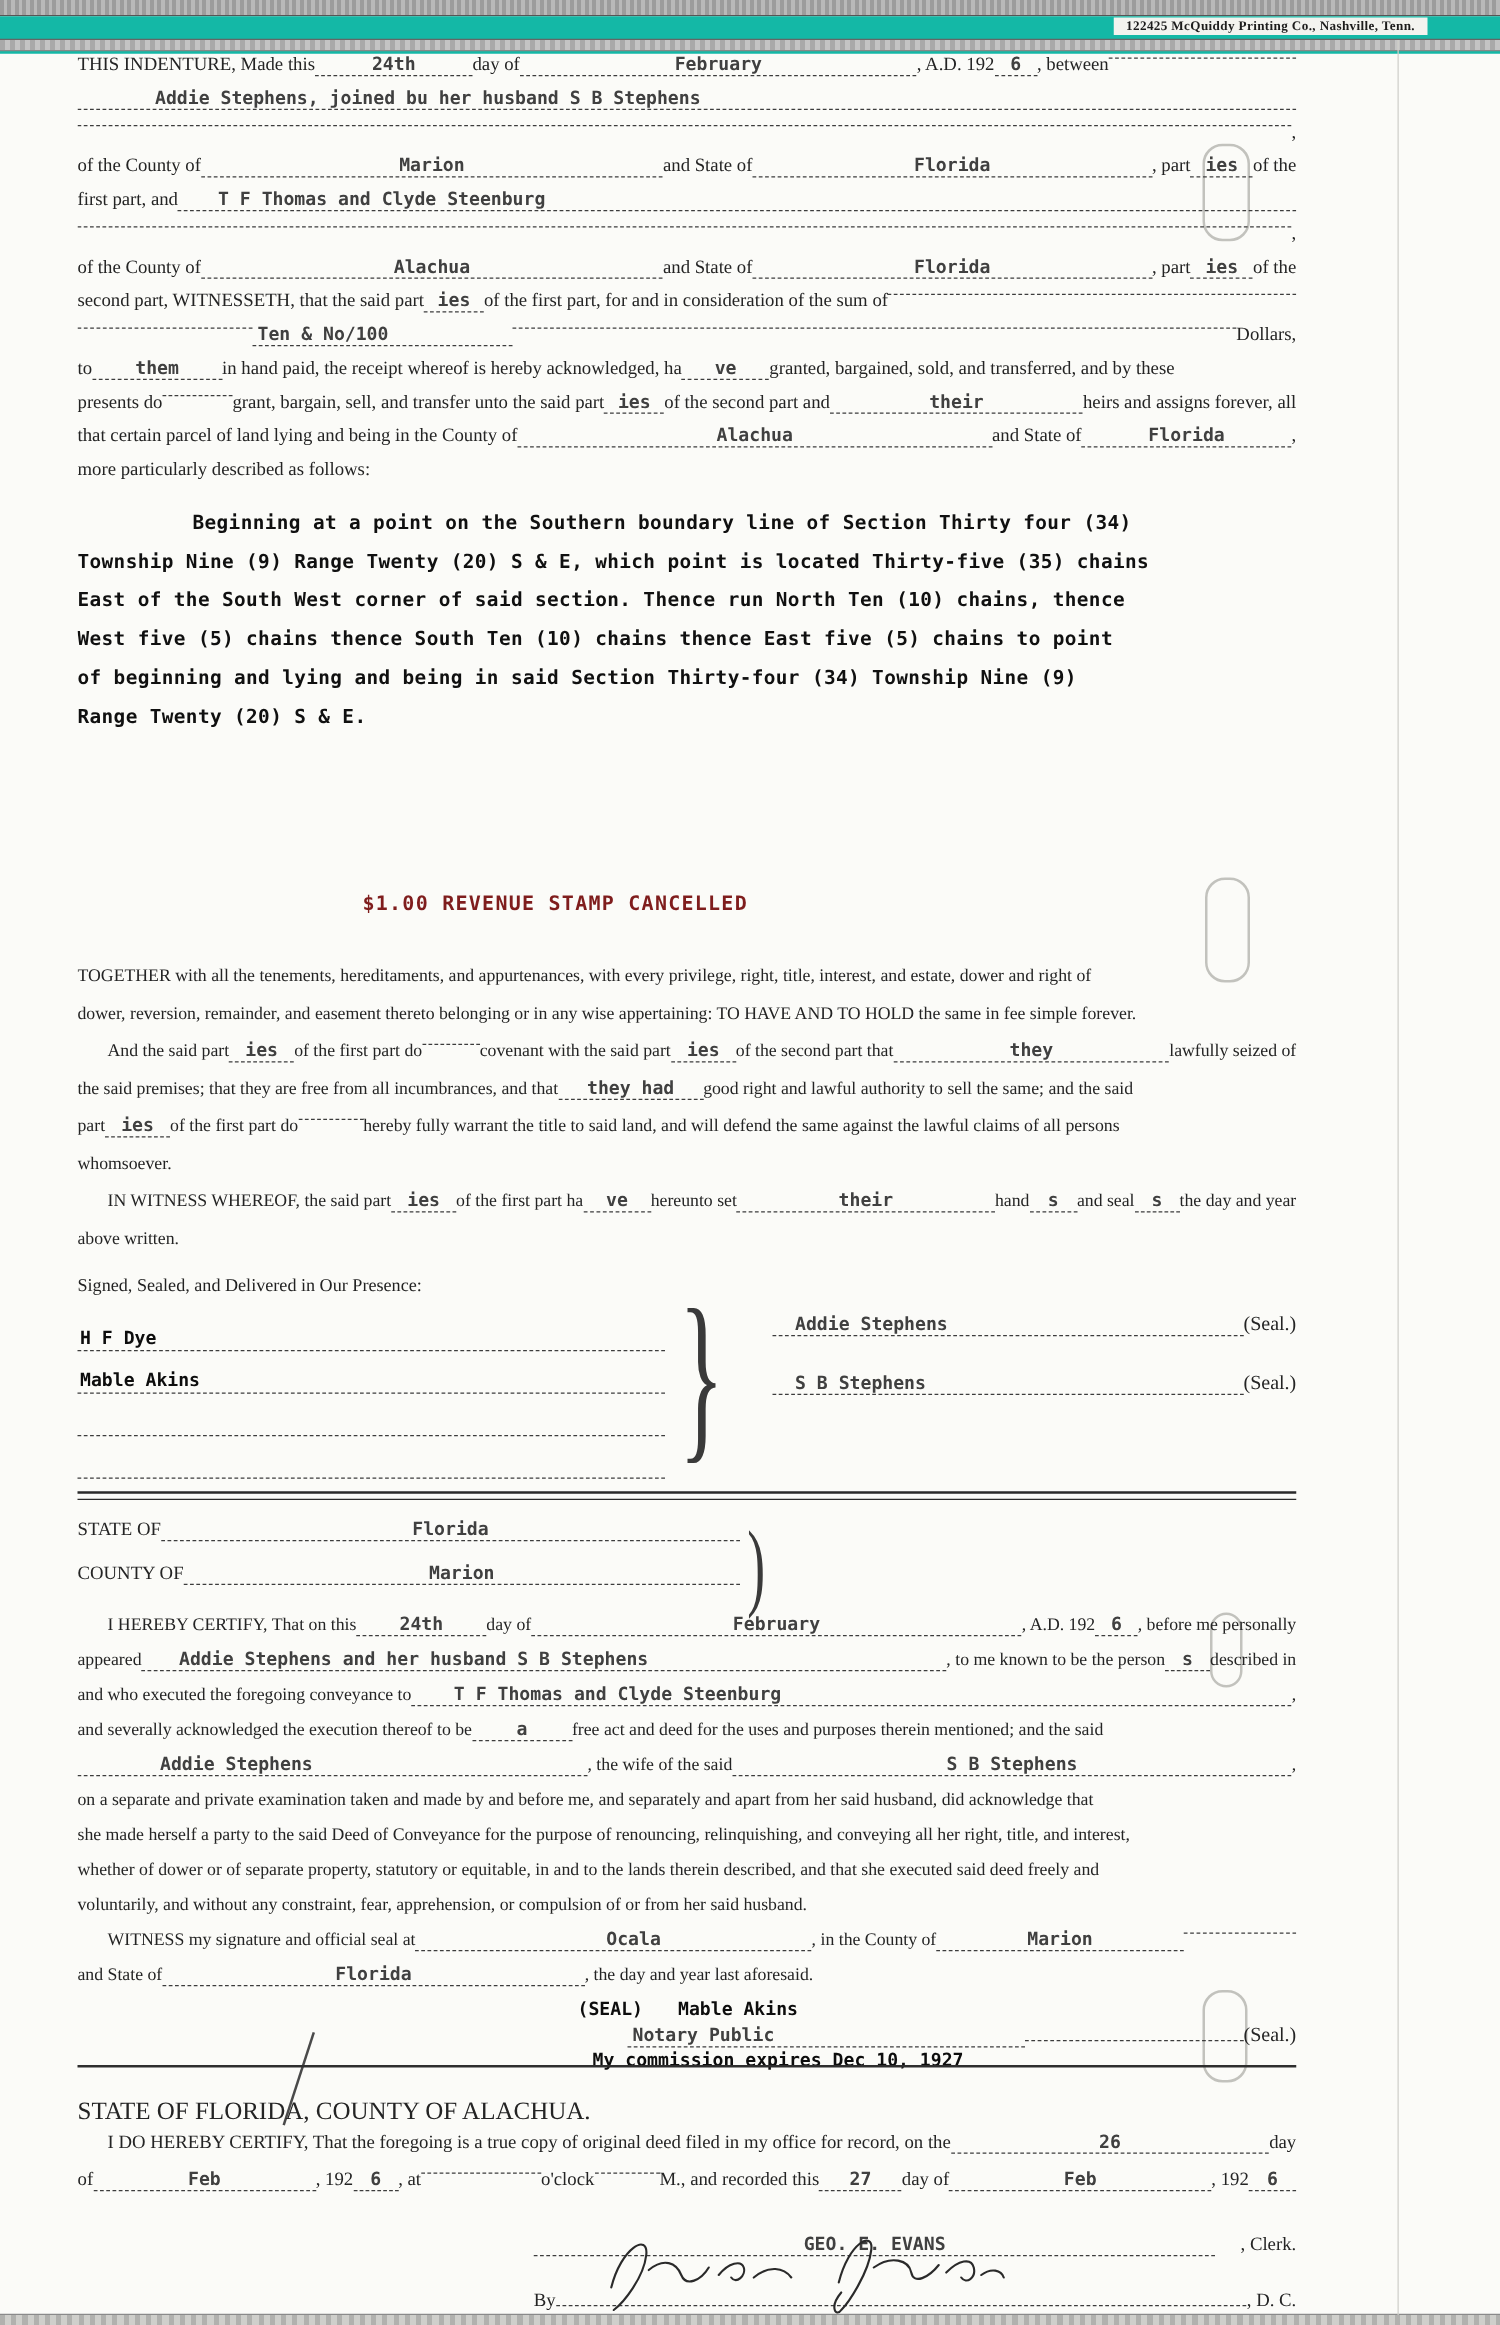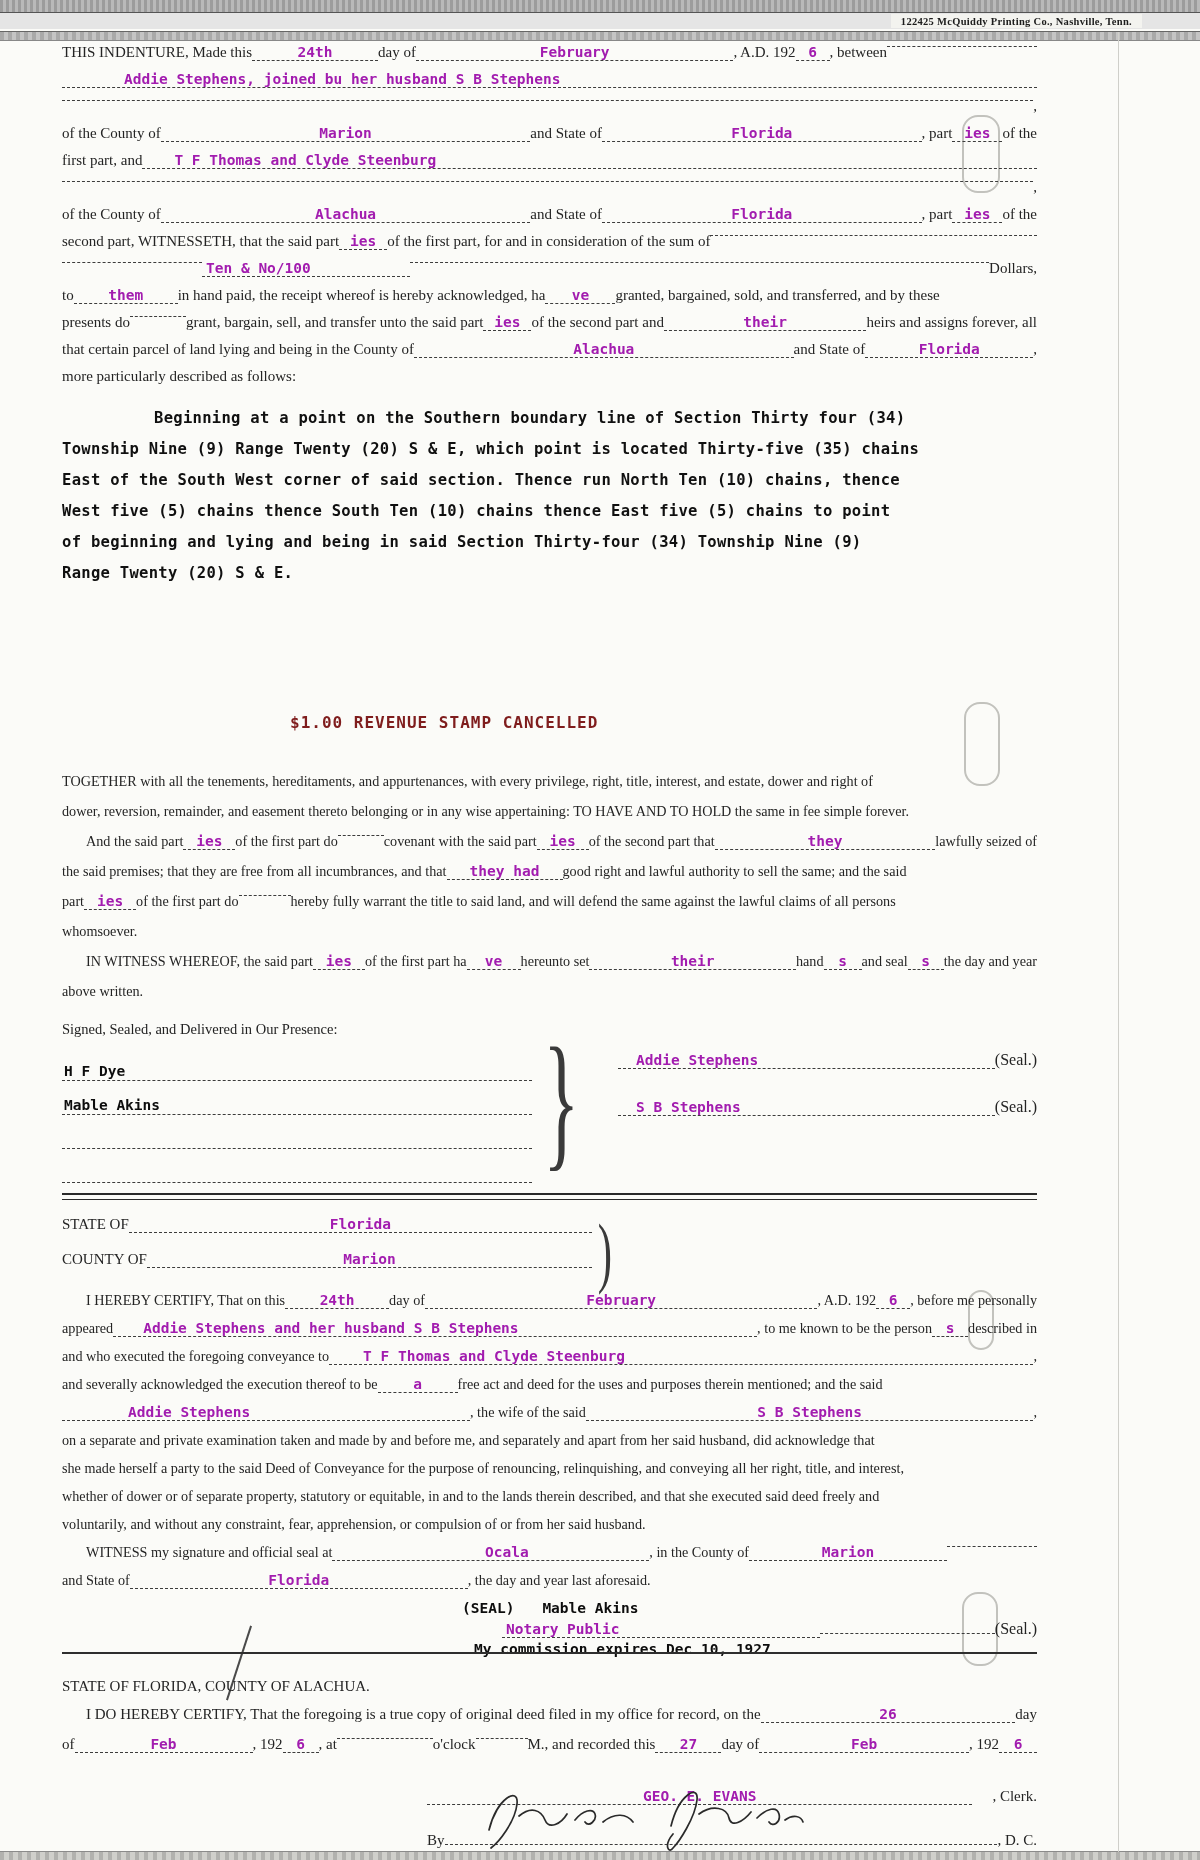--- a/index.html
+++ b/index.html
@@ -1,37 +1,37 @@
 <!DOCTYPE html>
 <html><head>
 <meta charset="utf-8">
 <style>
   html,body{margin:0;padding:0;background:#e8e8e4;}
   .sheet{position:relative;width:1200px;height:1860px;background:#fbfbf8;overflow:hidden;
          font-family:"Liberation Serif",serif;color:#222;}
   
   .band-top1{position:absolute;top:0;left:0;right:0;height:12px;
     background:repeating-linear-gradient(90deg,#9c9c9c 0 3px,#b9b9b9 3px 6px);border-bottom:1px solid #555;}
-  .band-top2{position:absolute;top:13px;left:0;right:0;height:16px;background:#e5e5e5;}
+  .band-top2{position:absolute;top:13px;left:0;right:0;height:30px;background:#14b8a6;}
   .printer-box{position:absolute;right:58px;top:1px;background:#f3f3ef;height:14px;
     padding:0 10px;font-size:10.5px;font-weight:bold;letter-spacing:.3px;line-height:15px;color:#1c1c1c;}
   .band-top3{position:absolute;top:31px;left:0;right:0;height:8px;
     background:repeating-linear-gradient(90deg,#a9a9a9 0 4px,#c4c4c4 4px 8px);border-top:1px solid #666;border-bottom:1px solid #888;}
   .band-bottom{position:absolute;bottom:0;left:0;right:0;height:8px;
     background:repeating-linear-gradient(90deg,#b1b1ae 0 4px,#cfcfcb 4px 9px);border-top:1px solid #8a8a8a;}
   .page-edge{position:absolute;top:32px;bottom:8px;left:1118px;width:1px;background:#cfcfca;}
   .binder{position:absolute;border:2px solid #c2c2bd;border-radius:16px;background:transparent;}
   .pen-stroke{position:absolute;width:2px;background:#4a4a4a;transform:rotate(18deg);}
   
   .content{position:absolute;left:62px;top:44px;width:975px;}
   .fl{display:flex;align-items:flex-start;white-space:pre;height:27px;overflow:hidden;font-size:15px;}
   .pB .fl{height:30px;font-size:14.2px;}
   .pC .fl{height:28px;font-size:14.2px;}
   .s{color:#242424;}
-  .f{font-family:"DejaVu Sans Mono",monospace;font-weight:700;font-size:14.5px;color:#a21caf;
+  .f{font-family:"DejaVu Sans Mono",monospace;font-weight:700;font-size:14.5px;color:#404040;
      border-bottom:1.6px dashed #3c3c3c;text-align:center;padding:0 4px;flex-shrink:0;}
   .tw{font-family:"DejaVu Sans Mono",monospace;font-weight:700;font-size:14.5px;color:#0d0d0d;}
   .ld{display:inline-block;height:2px;border-bottom:1.6px dashed #3c3c3c;flex-shrink:0;}
   .g{flex-grow:1;flex-shrink:1;}
   .lt{text-align:left;}
   
   .desc{margin-top:14px;}
   .desc-line{height:31px;font-family:"DejaVu Sans Mono",monospace;font-weight:700;
      font-size:15.5px;letter-spacing:.3px;color:#101010;white-space:pre;overflow:hidden;}
   .desc-line:first-child{text-indent:92px;}
@@ -325,21 +325,21 @@
     <div class="nr" style="margin-left:440px;height:20px;">
       <span class="f lt" style="width:310px;text-align:left;">Notary Public</span>
       <span class="ld g"></span>
       <span class="s">(Seal.)</span>
     </div>
     <div class="strikewrap">
       <span class="tw" style="margin-left:412px;">My commission expires Dec 10, 1927</span>
       <div class="strikeline"></div>
     </div>
 
-    <div style="margin-top:14px;font-size:15px;height:28px;" class="crow">
+    <div style="margin-top:14px;font-size:20px;height:28px;" class="crow">
       <span class="s">STATE OF FLORIDA, COUNTY OF ALACHUA.</span>
     </div>
     <div class="fl pC" style="height:30px;">
       <span class="s" style="text-indent:24px;">I DO HEREBY CERTIFY, That the foregoing is a true copy of original deed filed in my office for record, on the</span>
       <span class="f g" style="width:140px;">26</span>
       <span class="s">day</span>
     </div>
     <div class="fl pC" style="height:30px;">
       <span class="s">of</span>
       <span class="f" style="width:170px;">Feb</span>

